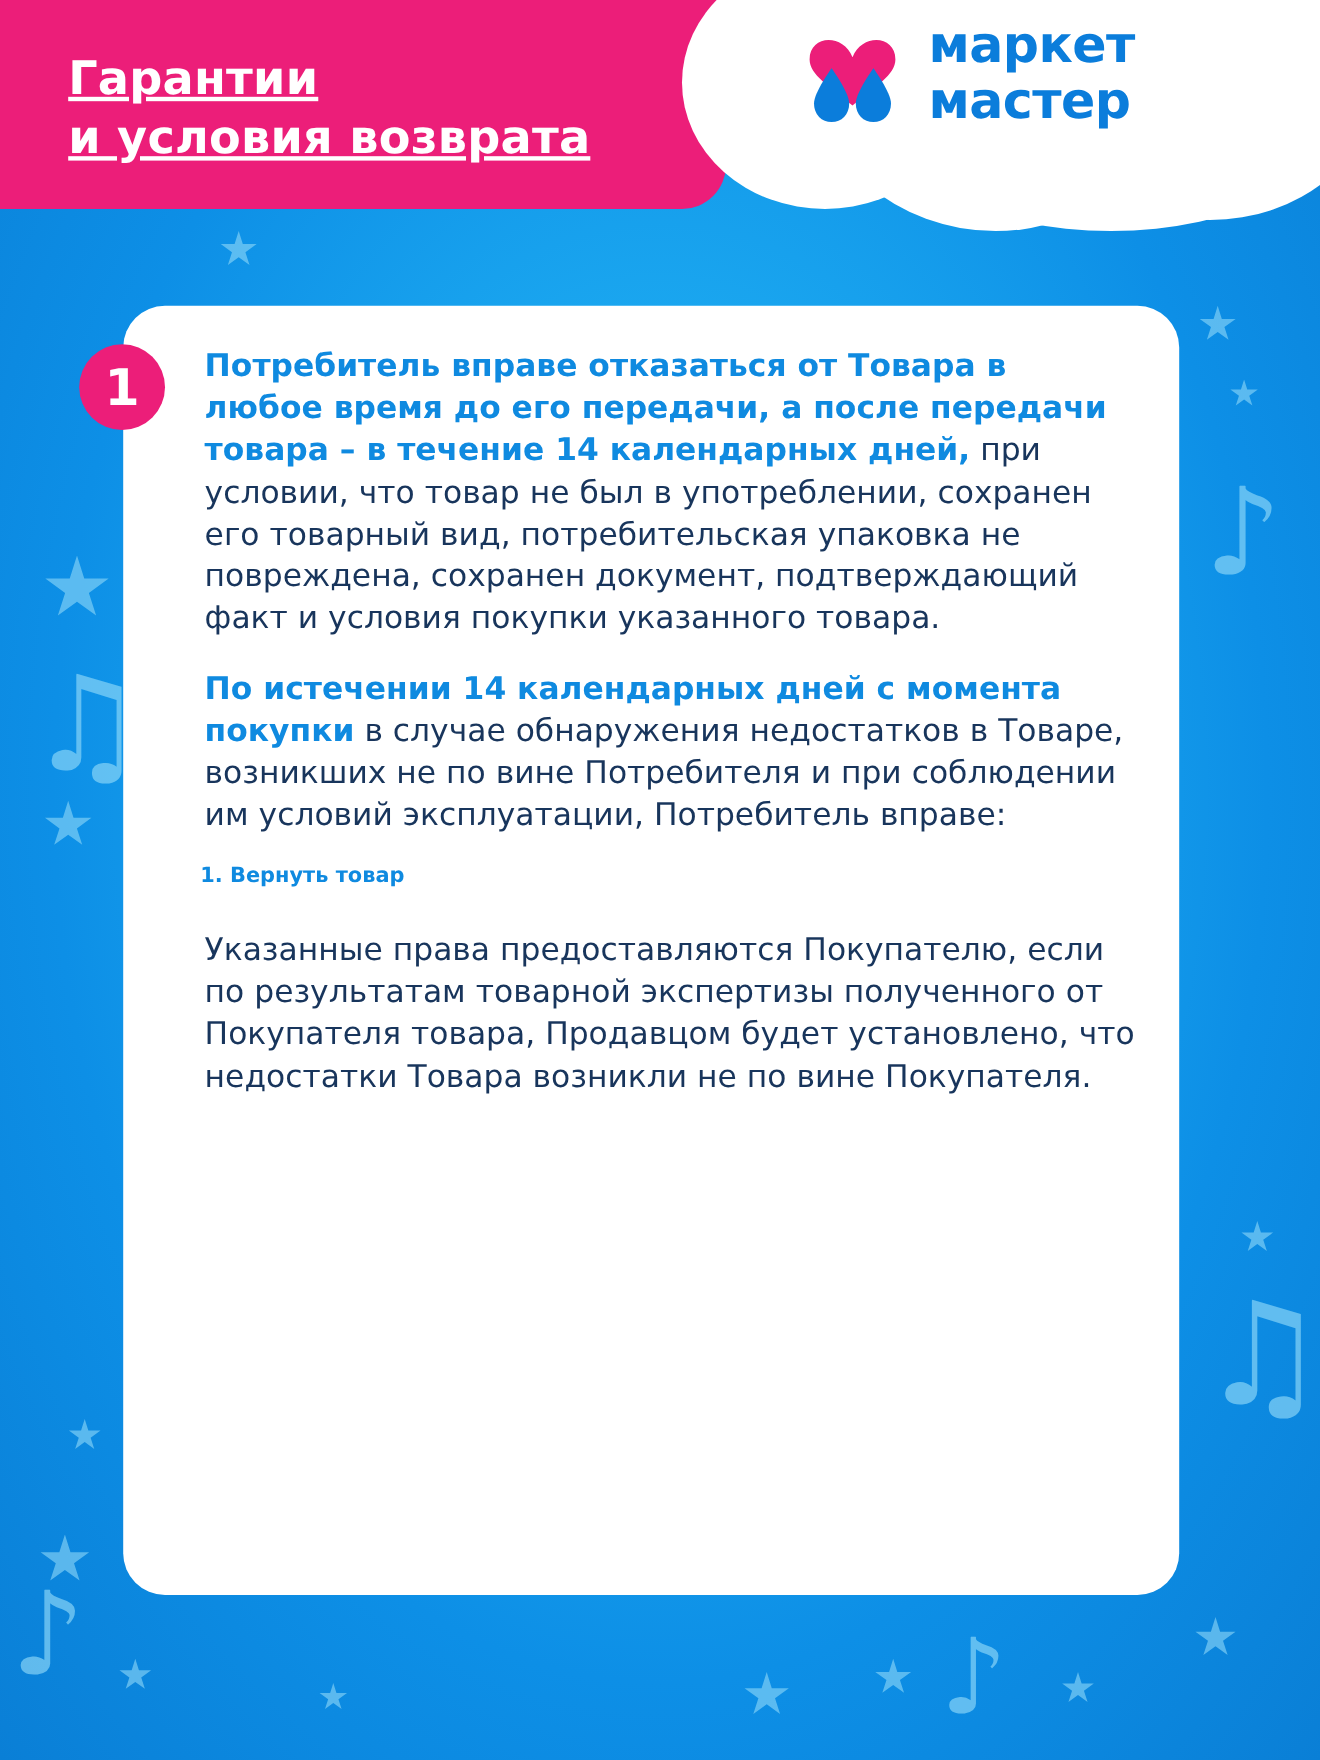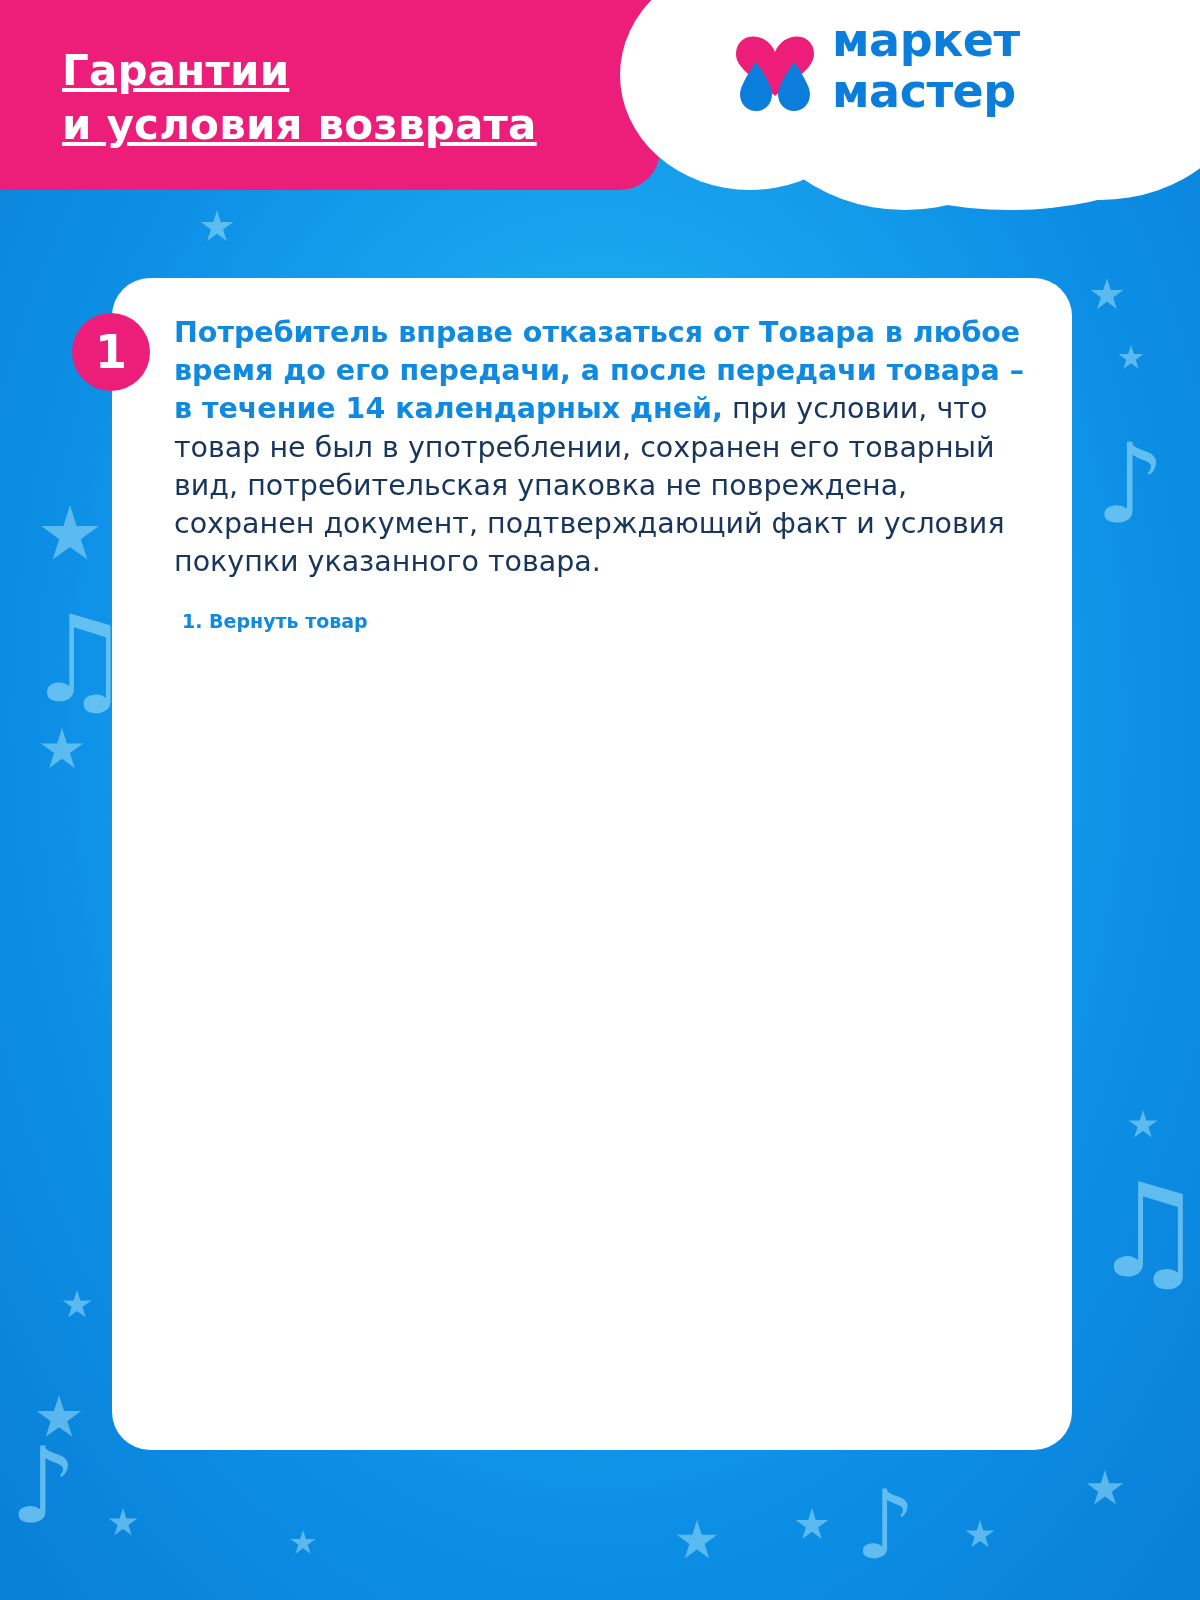--- a/index.html
+++ b/index.html
@@ -78,21 +78,21 @@
   .b3 { left: 330px; top: 20px;  width: 300px; height: 250px; }
   .b4 { left: 180px; top: 60px;  width: 420px; height: 220px; }
   .b5 { left: 60px;  top: 0px;   width: 300px; height: 200px; }
 
   .logo-inner {
     position: absolute;
     left: 100px;
     top: 85px;
     display: flex;
     align-items: center;
-    gap: 2px;
+    gap: 14px;
     z-index: 2;
   }
   .logo-mark {
     width: 110px;
     height: 100px;
     position: relative;
     flex: none;
   }
   .logo-text {
     color: #0b7ddb;
@@ -140,21 +140,21 @@
     font-size: 28.5px;
     line-height: 1.34;
     color: #18355c;
   }
 
   .blue-bold {
     color: #0f8ae0;
     font-weight: bold;
   }
   .para {
-    margin: 0 0 26px 0;
+    margin: 0 0 26px 12px;
   }
   .para.tight { margin-bottom: 22px; }
   .list {
     margin: 0 0 34px 0;
     padding: 0 0 0 8px;
     list-style: none;
   }
   .list li {
     color: #0f8ae0;
     font-weight: bold;
@@ -215,22 +215,27 @@
   <div class="card">
     <div class="badge">1</div>
 
     <div class="card-body">
 
       <p class="para">
         <span class="blue-bold">Потребитель вправе отказаться от Товара в любое время до его передачи, а после передачи товара – в течение 14 календарных дней,</span>
         <span>при условии, что товар не был в употреблении, сохранен его товарный вид, потребительская упаковка не повреждена, сохранен документ, подтверждающий факт и условия покупки указанного товара.</span>
       </p>
 
+      <p class="para tight">
+        <span class="blue-bold">По истечении 14 календарных дней с момента покупки</span>
+        <span>в случае обнаружения недостатков в Товаре, возникших не по вине Потребителя и при соблюдении им условий эксплуатации, Потребитель вправе:</span>
+      </p>
 
       <ul class="list">
         <li>1. Вернуть товар</li>
       </ul>
 
+      <p class="para">Указанные права предоставляются Покупателю, если по результатам товарной экспертизы полученного от Покупателя товара, Продавцом будет установлено, что недостатки Товара возникли не по вине Покупателя.</p>
 
     </div>
   </div>
 
 </div>
 
 </body></html>

